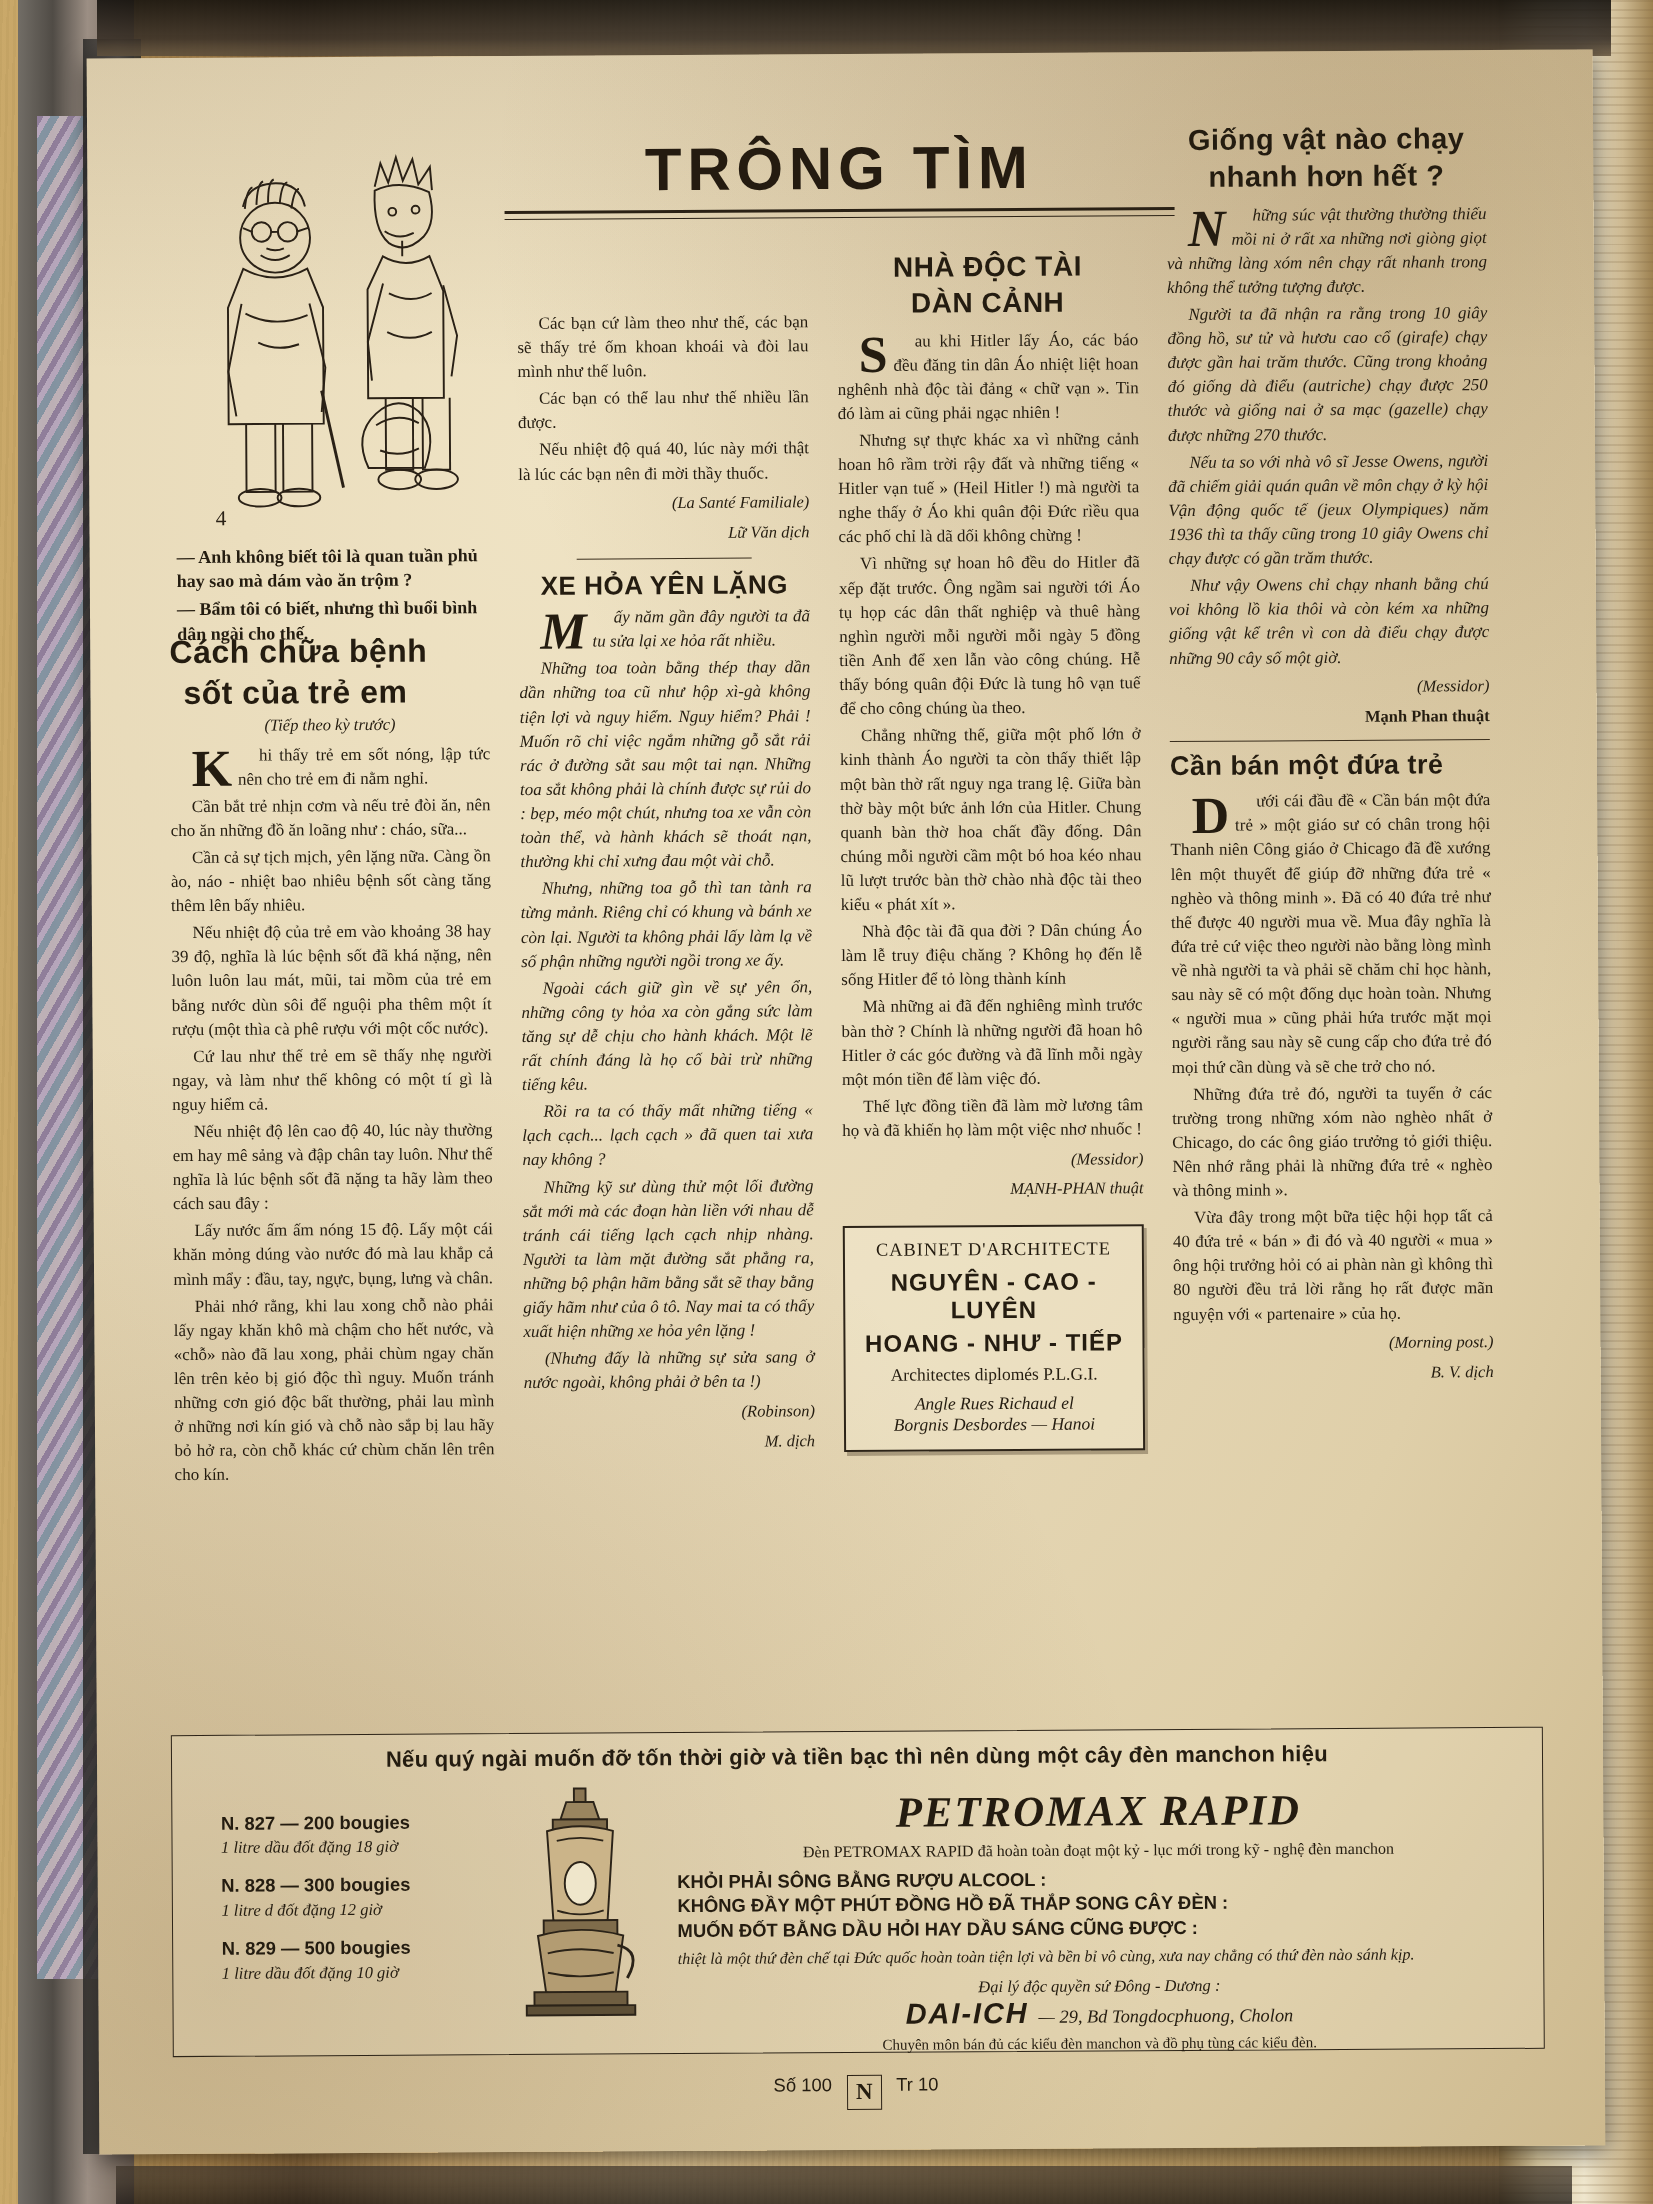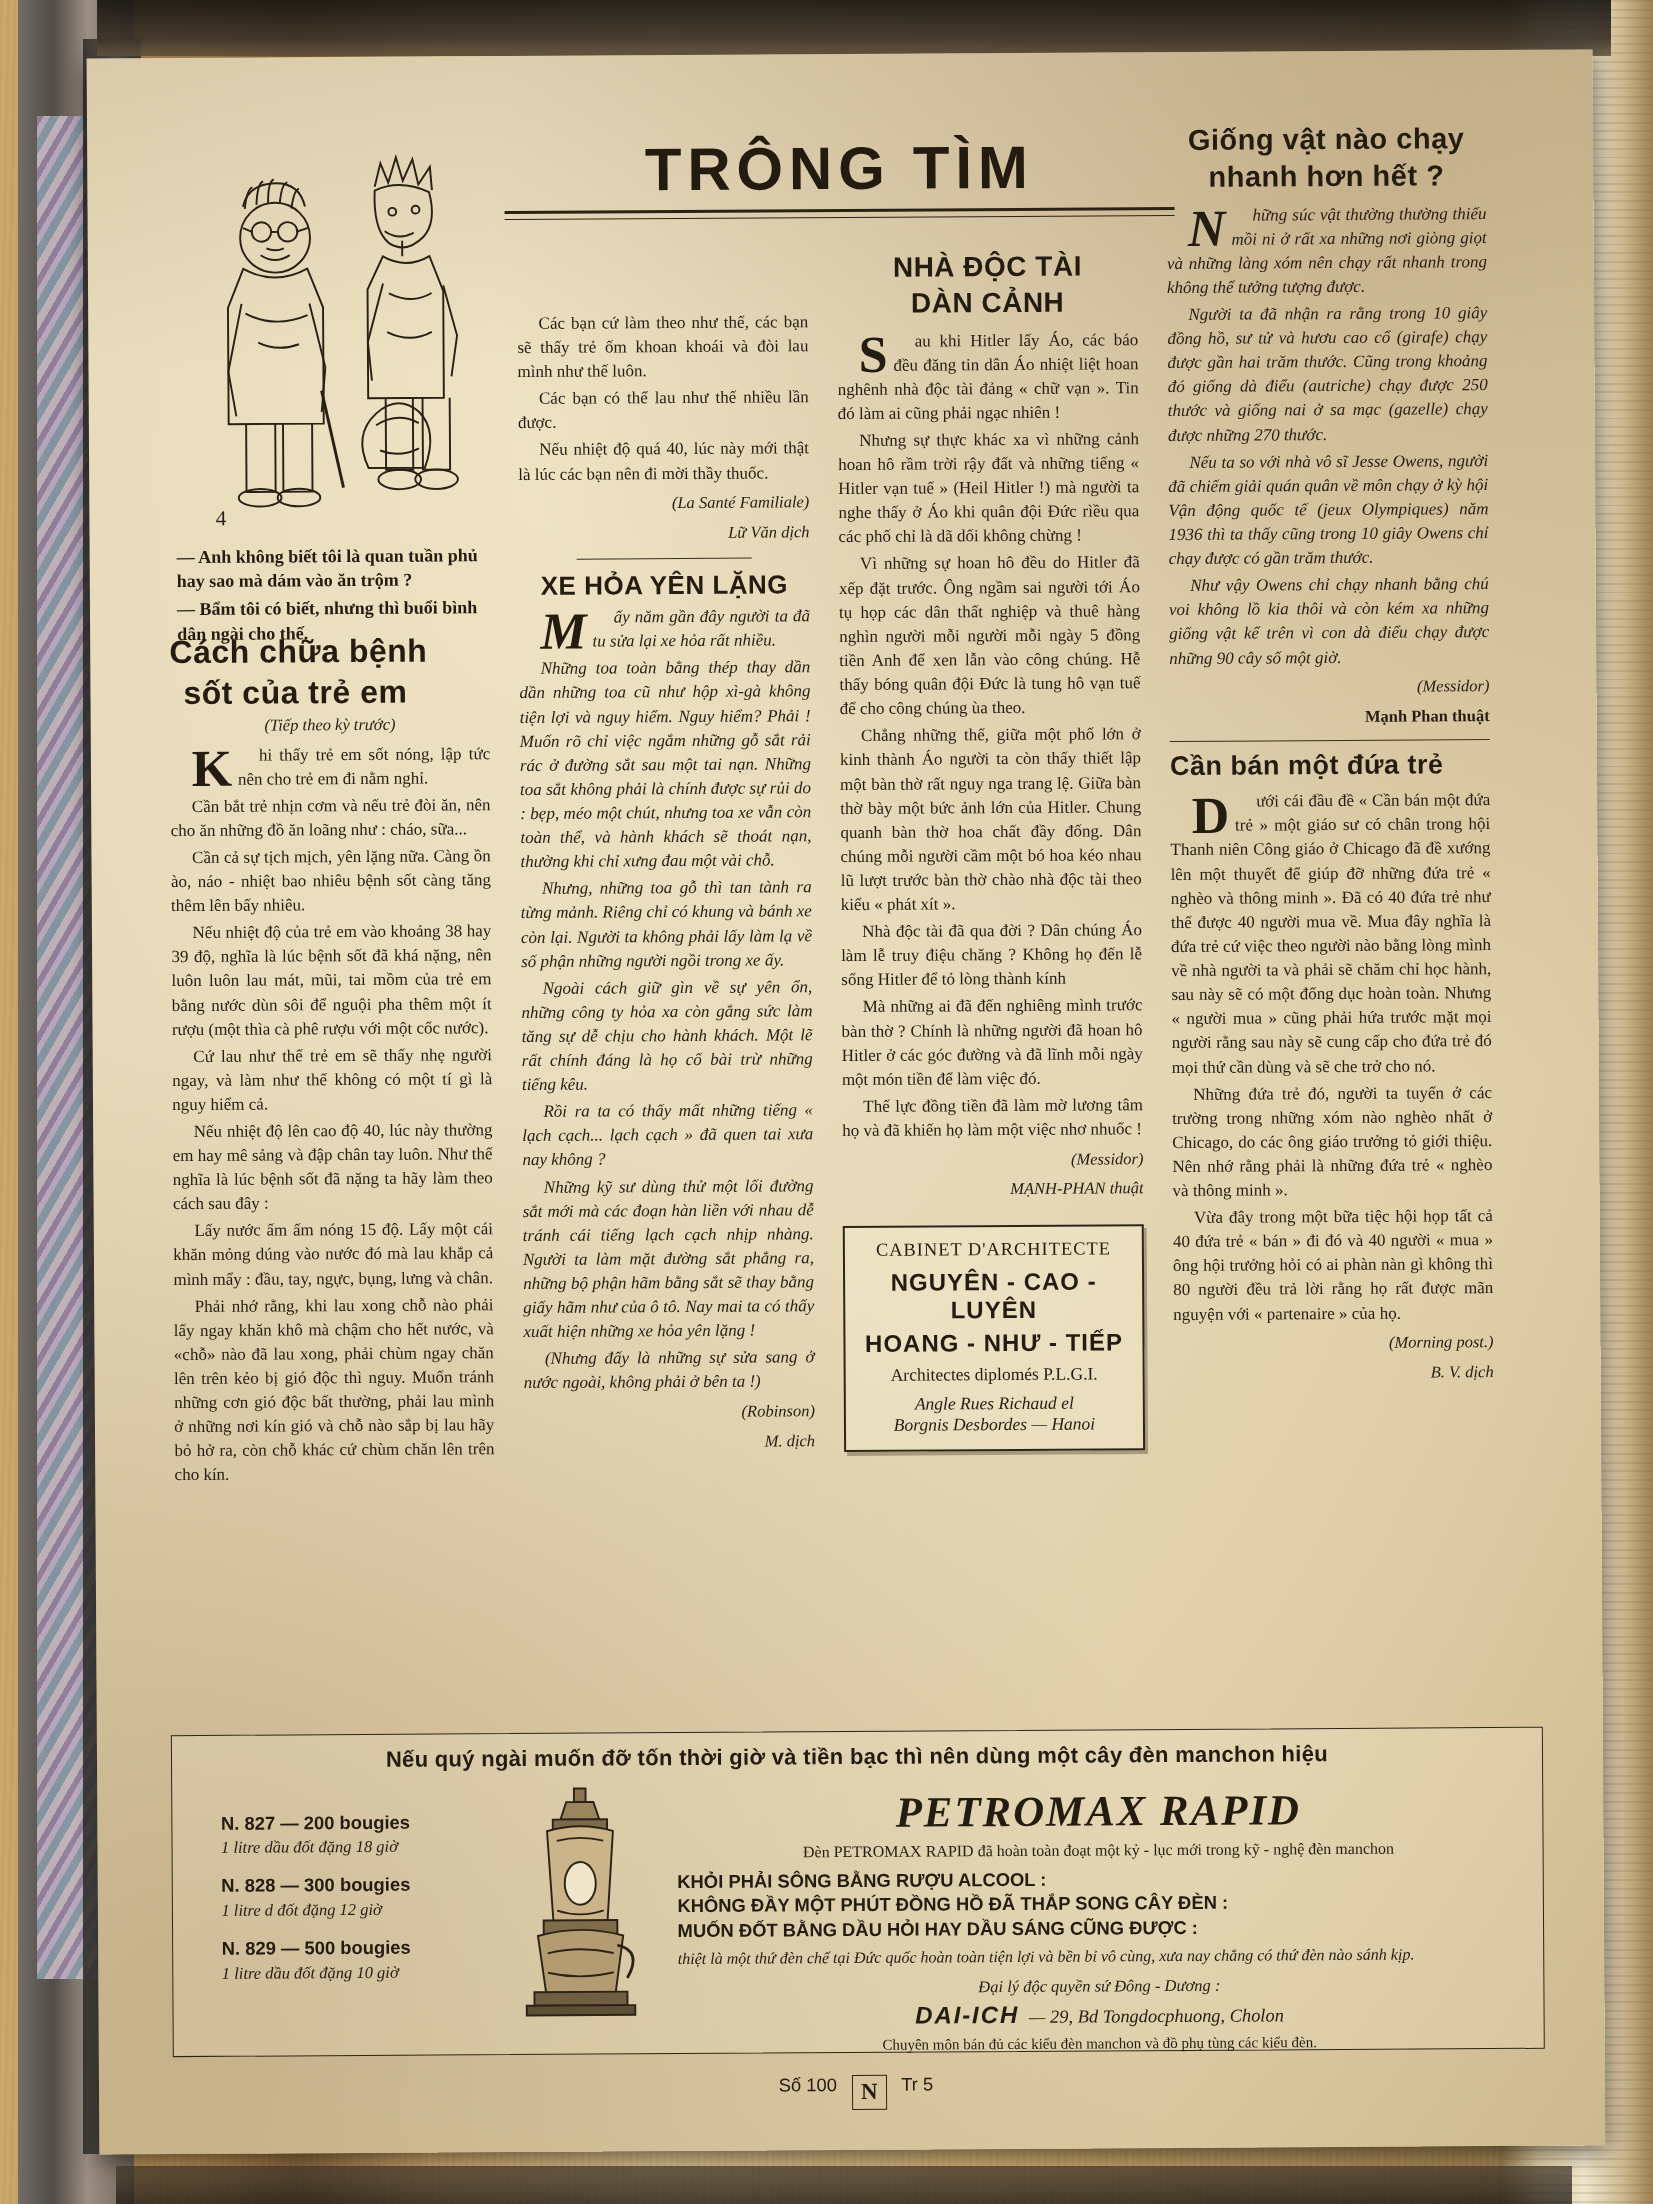--- a/index.html
+++ b/index.html
@@ -373,28 +373,28 @@
       <div class="brand">PETROMAX RAPID</div>
       <div class="sub1">Đèn PETROMAX RAPID đã hoàn toàn đoạt một kỷ - lục mới trong kỹ - nghệ đèn manchon</div>
       <div class="bullets">
         <div>KHỎI PHẢI SÔNG BẰNG RƯỢU ALCOOL :</div>
         <div>KHÔNG ĐẦY MỘT PHÚT ĐỒNG HỒ ĐÃ THẮP SONG CÂY ĐÈN :</div>
         <div>MUỐN ĐỐT BẰNG DẦU HỎI HAY DẦU SÁNG CŨNG ĐƯỢC :</div>
       </div>
       <div class="smallit">thiệt là một thứ đèn chế tại Đức quốc hoàn toàn tiện lợi và bền bỉ vô cùng, xưa nay chẳng có thứ đèn nào sánh kịp.</div>
       <div class="agency">Đại lý độc quyền sứ Đông - Dương :</div>
       <div class="daiich">
-        <span style="font-family:'Liberation Sans',sans-serif;font-weight:700;font-size:24px;letter-spacing:1.9px">DAI-ICH</span>
+        <span style="font-family:'Liberation Sans',sans-serif;font-weight:700;font-size:29px;letter-spacing:1.9px">DAI-ICH</span>
         <span>— 29, Bd Tongdocphuong, Cholon</span>
       </div>
       <div class="footnote-ad">Chuyên môn bán đủ các kiểu đèn manchon và đồ phụ tùng các kiểu đèn.</div>
     </div>
   </div>
 
   <div class="footer">
     <span>Số 100</span>
     <span class="logo">N</span>
-    <span>Tr 5</span>
+    <span>Tr 10</span>
   </div>
 
  </div>
 </div>
 
 
 </body></html>

